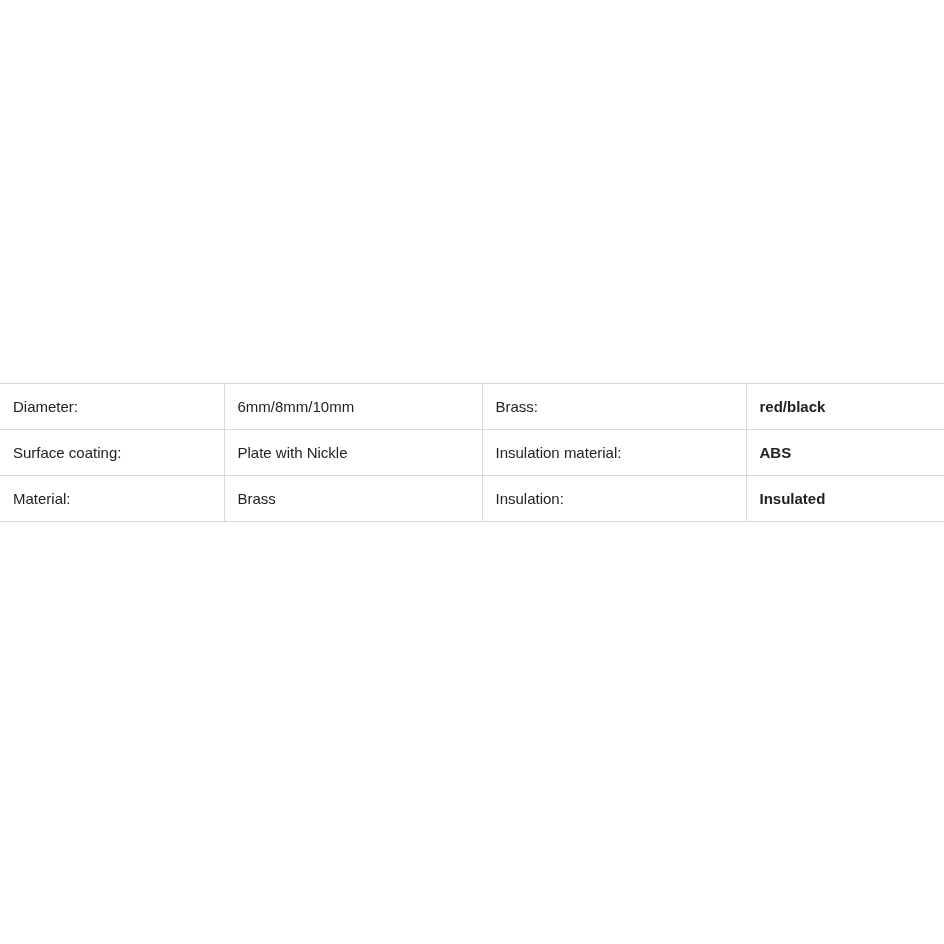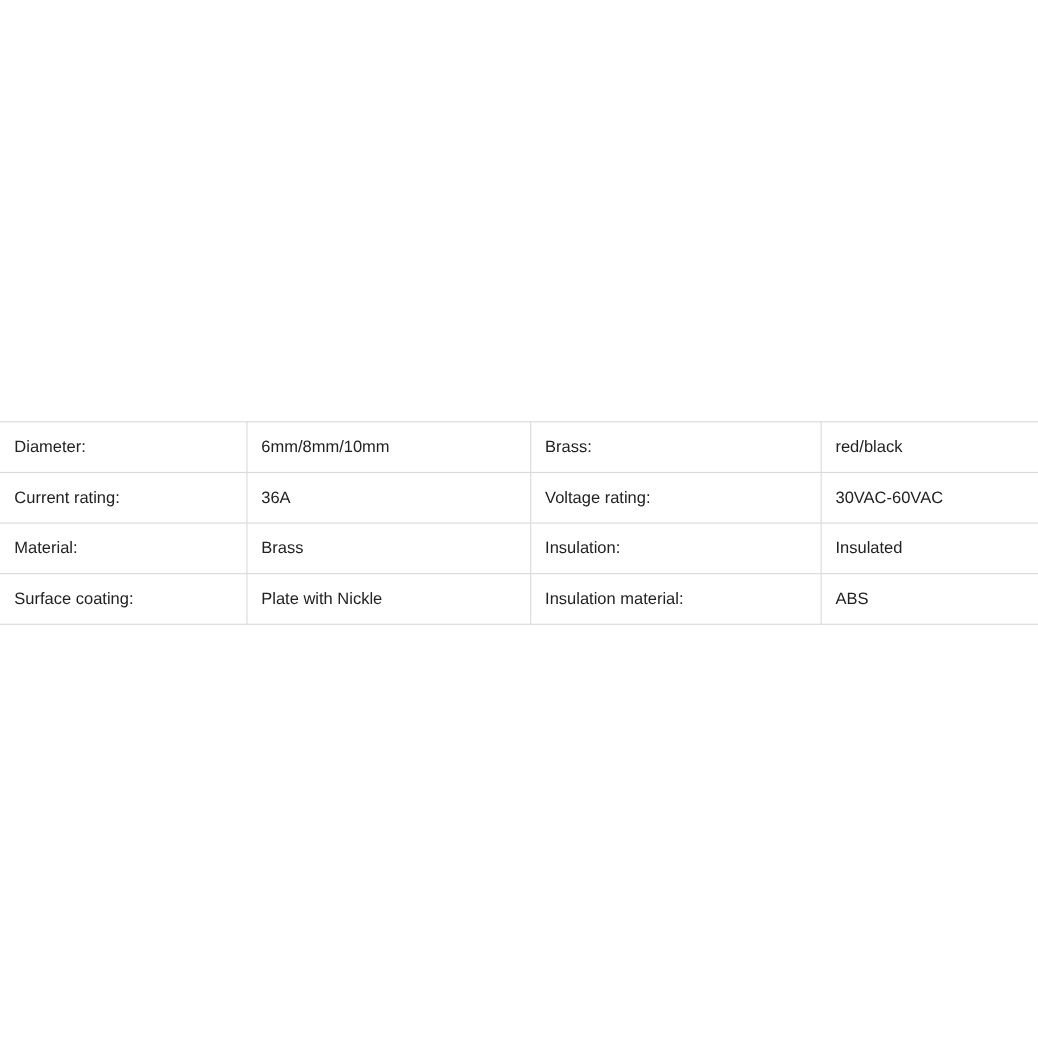--- a/index.html
+++ b/index.html
@@ -41,20 +41,21 @@
     white-space: nowrap;
     overflow: hidden;
     text-overflow: ellipsis;
   }
 
   table.spec-table tr td:first-child {
     border-left: none;
   }
   table.spec-table tr td:last-child {
     border-right: none;
+    font-weight: bold;
   }
 
   
   col.c1 { width: 224px; }
   col.c2 { width: 258px; }
   col.c3 { width: 264px; }
   col.c4 { width: 198px; }
 
   .label-cell { color: #222222; }
   .value-cell { color: #222222; }
@@ -71,32 +72,26 @@
         <col class="c4">
     </colgroup>
     <tbody>
       <tr>
         <td class="label-cell">Diameter:</td>
         <td class="value-cell">6mm/8mm/10mm</td>
         <td class="label-cell">Brass:</td>
         <td class="value-cell">red/black</td>
       </tr>
       <tr>
-        <td class="label-cell">Current rating:</td>
-        <td class="value-cell">36A</td>
-        <td class="label-cell">Voltage rating:</td>
-        <td class="value-cell">30VAC-60VAC</td>
+        <td class="label-cell">Surface coating:</td>
+        <td class="value-cell">Plate with Nickle</td>
+        <td class="label-cell">Insulation material:</td>
+        <td class="value-cell">ABS</td>
       </tr>
       <tr>
         <td class="label-cell">Material:</td>
         <td class="value-cell">Brass</td>
         <td class="label-cell">Insulation:</td>
         <td class="value-cell">Insulated</td>
       </tr>
-      <tr>
-        <td class="label-cell">Surface coating:</td>
-        <td class="value-cell">Plate with Nickle</td>
-        <td class="label-cell">Insulation material:</td>
-        <td class="value-cell">ABS</td>
-      </tr>
     </tbody>
   </table>
 </div>
 
 </body></html>

